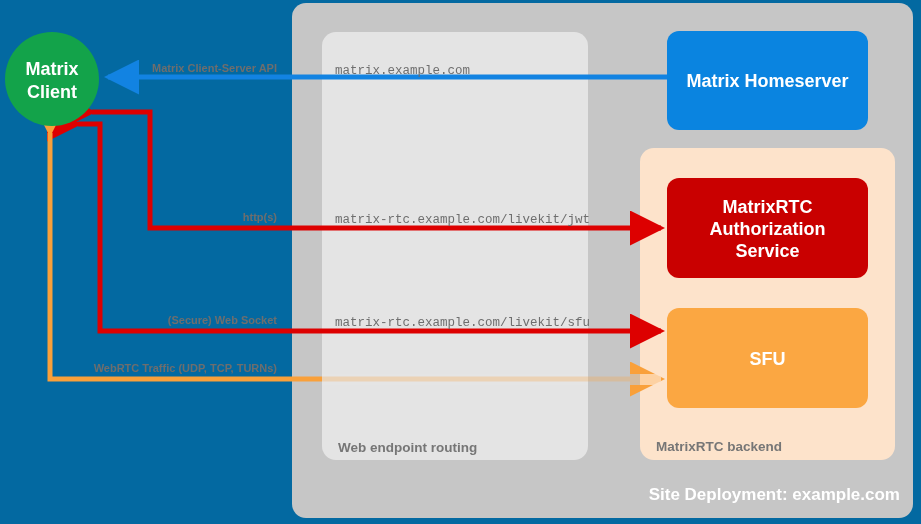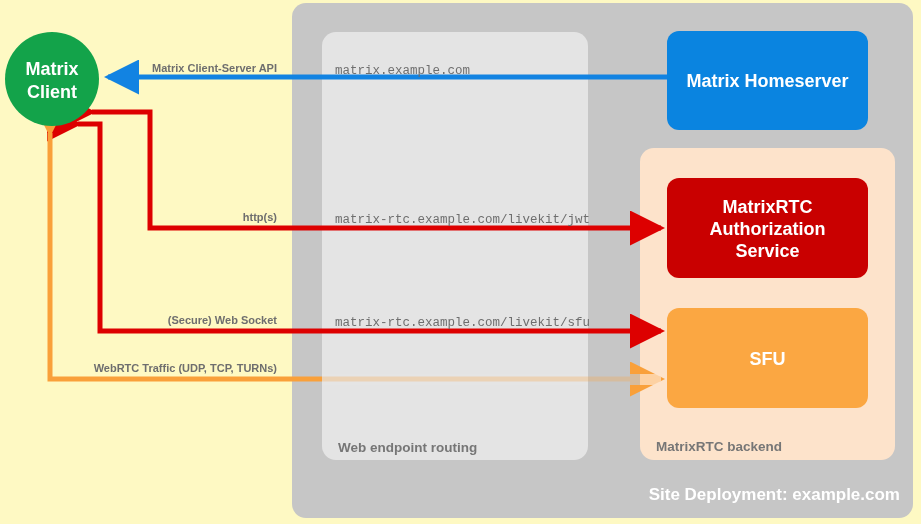--- a/index.html
+++ b/index.html
@@ -5,21 +5,21 @@
 <style>
   html, body {
     margin: 0;
     padding: 0;
     background: #000000;
   }
   #stage {
     position: relative;
     width: 921px;
     height: 524px;
-    background: #fef9c3;
+    background: #0369a1;
     overflow: hidden;
     font-family: "Liberation Sans", sans-serif;
   }
   #diagram-svg {
     position: absolute;
     left: 0;
     top: 0;
     width: 921px;
     height: 524px;
   }

